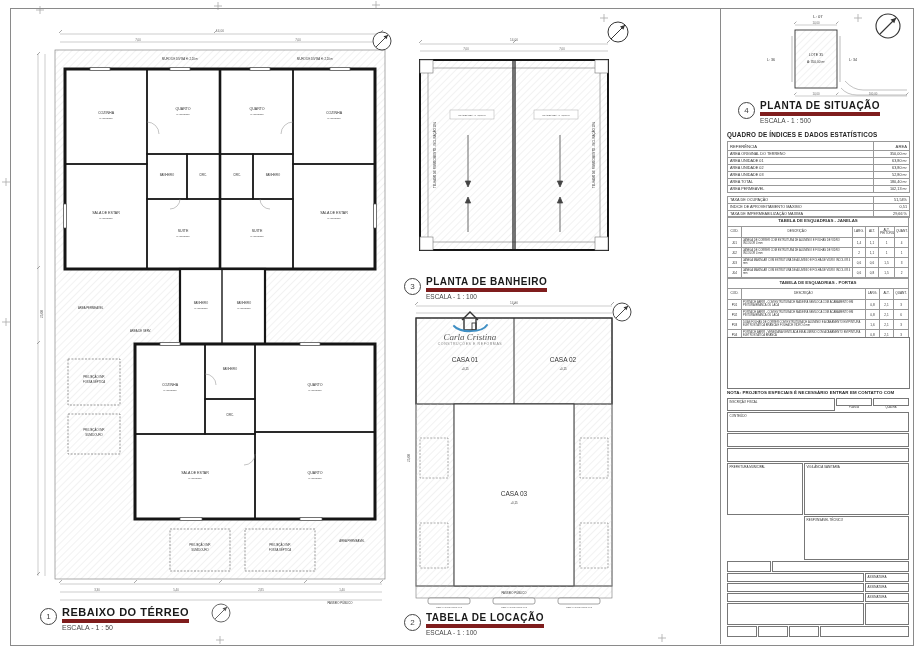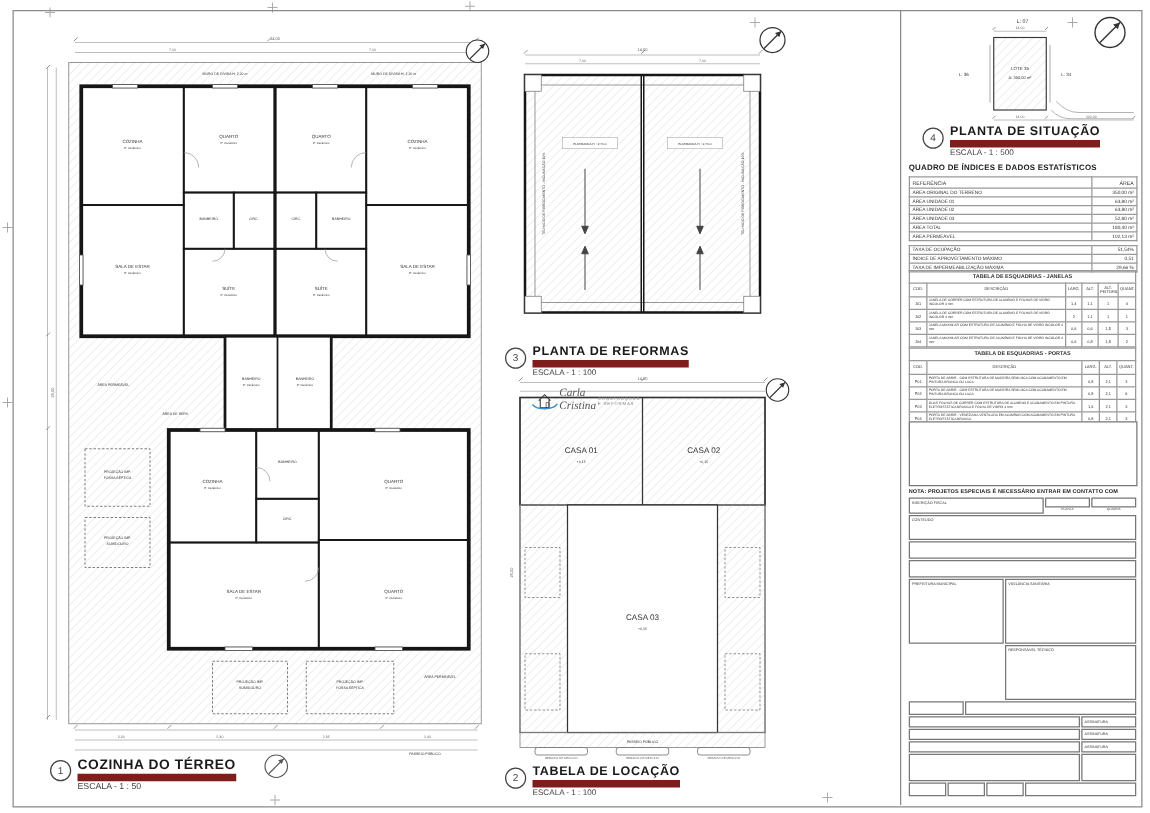--- a/index.html
+++ b/index.html
@@ -6,21 +6,21 @@
   #sheet{position:relative;width:920px;height:650px;background:#ffffff;overflow:hidden;
          font-family:"Liberation Sans",sans-serif;color:#333;}
   .abs{position:absolute;}
   
   .frame{position:absolute;left:10px;top:8px;width:902px;height:636px;border:1px solid #8a8a8a;}
   .divider{position:absolute;left:720px;top:8px;width:0;height:636px;border-left:1px solid #8a8a8a;}
   
   .vp-title{position:absolute;display:flex;align-items:flex-start;gap:5px;}
   .vp-num{width:15px;height:15px;border:1px solid #444;border-radius:50%;font-size:8px;
           display:flex;align-items:center;justify-content:center;color:#444;margin-top:2px;background:#fff;}
-  .vp-name{font-weight:bold;letter-spacing:.5px;color:#1a1a1a;border-bottom:6px solid #7f1d1d;padding-bottom:1px;}
+  .vp-name{font-weight:bold;letter-spacing:.5px;color:#1a1a1a;border-bottom:4px solid #7f1d1d;padding-bottom:1px;}
   .vp-scale{font-size:7px;color:#444;margin-top:1px;}
   .vt-lg .vp-name{font-size:11px;}
   .vt-md .vp-name{font-size:10px;}
   .vt-md .vp-scale{font-size:6.5px;}
   
   text{font-family:"Liberation Sans",sans-serif;fill:#333;}
   .mid{text-anchor:middle;}
   .t2{font-size:2.4px;} .t25{font-size:2.8px;} .t3{font-size:3.2px;} .t35{font-size:3.6px;}
   .t4{font-size:4.2px;} .t65{font-size:6.5px;}
   .dimtxt{fill:#666;}
@@ -39,21 +39,21 @@
   .esq td{font-size:3.1px;padding:0 1px;text-align:center;height:9px;}
   .esq td.desc{text-align:left;white-space:normal;line-height:1.05;font-size:2.7px;}
   .nota{position:absolute;left:727px;width:182px;font-size:4.4px;font-weight:bold;color:#222;letter-spacing:.1px;}
   
   .tb-row{display:flex;gap:1px;margin-top:1px;}
   .tb-box{border:0.5px solid #777;position:relative;background:#fff;box-sizing:border-box;}
   .tb-lbl{font-size:3px;color:#333;position:absolute;top:0.5px;left:1.5px;white-space:nowrap;}
   .tb-sub{font-size:2.6px;color:#444;text-align:center;}
   .empty-box{position:absolute;border:0.5px solid #777;background:#fff;}
   
-  .logo{position:absolute;display:flex;align-items:center;}
+  .logo{position:absolute;display:flex;flex-direction:column;align-items:center;}
   .logo-name{font-family:"Liberation Serif",serif;font-style:italic;font-size:9px;color:#555;margin-top:-4px;}
   .logo-tag{font-size:3.5px;color:#888;letter-spacing:.6px;}
 </style>
 </head>
 <body>
 
 <div id="sheet">
 
   <svg class="abs" style="left:0;top:0" width="920" height="650" viewBox="0 0 920 650">
     <g stroke="#aaa" stroke-width="0.8">
@@ -230,21 +230,21 @@
     <g>
       <circle cx="352" cy="27" r="9" fill="#fff" stroke="#333" stroke-width="0.9"></circle>
       <line x1="346" y1="33" x2="358" y2="21" stroke="#333" stroke-width="0.9"></line>
       <path d="M358,21 l-4.5,1.2 3,3 z" fill="#333"></path>
     </g>
   </svg>
 
   <div class="vp-title vt-lg" style="left:40px;top:606px">
     <div class="vp-num">1</div>
     <div>
-      <div class="vp-name">COZINHA DO TÉRREO</div>
+      <div class="vp-name">REBAIXO DO TÉRREO</div>
       <div class="vp-scale">ESCALA - 1 : 50</div>
     </div>
   </div>
   <svg class="abs" style="left:208px;top:600px" width="26" height="26" viewBox="0 0 26 26">
     <circle cx="13" cy="13" r="9" fill="#fff" stroke="#555" stroke-width="0.9"></circle>
     <line x1="7" y1="19" x2="19" y2="7" stroke="#555" stroke-width="0.9"></line>
     <path d="M19,7 l-4.5,1.2 3,3 z" fill="#555"></path>
   </svg>
 
   <svg class="abs" style="left:402px;top:10px" width="232" height="262" viewBox="0 0 232 262">
@@ -293,21 +293,21 @@
     <g>
       <circle cx="216" cy="22" r="10" fill="#fff" stroke="#333" stroke-width="1"></circle>
       <line x1="209" y1="29" x2="223" y2="15" stroke="#333" stroke-width="1"></line>
       <path d="M223,15 l-5,1.4 3.4,3.4 z" fill="#333"></path>
     </g>
   </svg>
 
   <div class="vp-title vt-md" style="left:404px;top:276px">
     <div class="vp-num">3</div>
     <div>
-      <div class="vp-name">PLANTA DE REFORMAS</div>
+      <div class="vp-name">PLANTA DE BANHEIRO</div>
       <div class="vp-scale">ESCALA - 1 : 100</div>
     </div>
   </div>
 
   <svg class="abs" style="left:402px;top:298px" width="232" height="310" viewBox="0 0 232 310">
     <g stroke="#999" stroke-width="0.5">
       <line x1="14" y1="8" x2="210" y2="8"></line>
         <line x1="14" y1="15" x2="210" y2="15"></line>
       <g stroke="#555">
           <path d="M13,7 l3,-3 M111,7 l3,-3 M209,7 l3,-3"></path>

